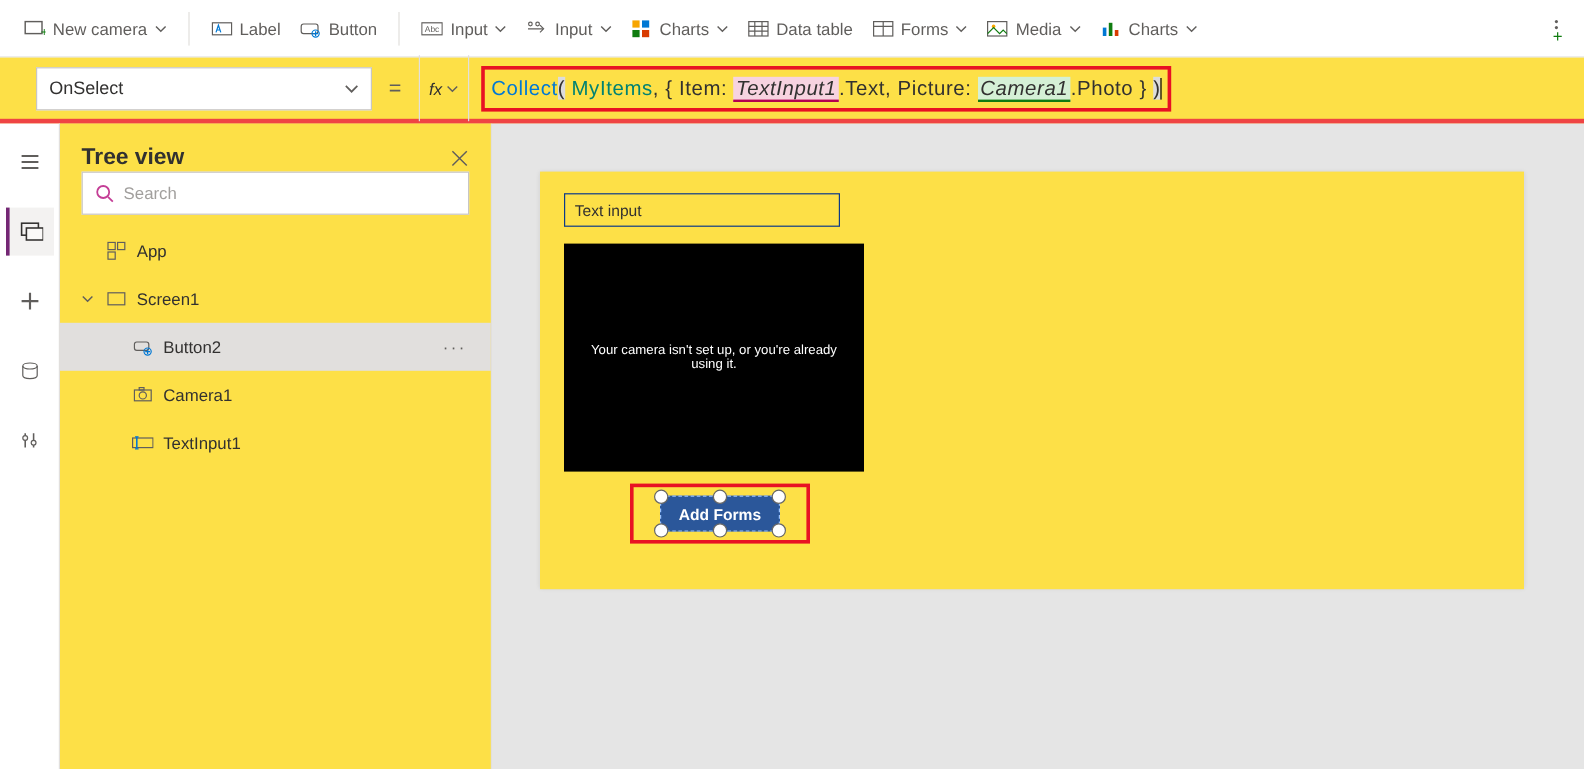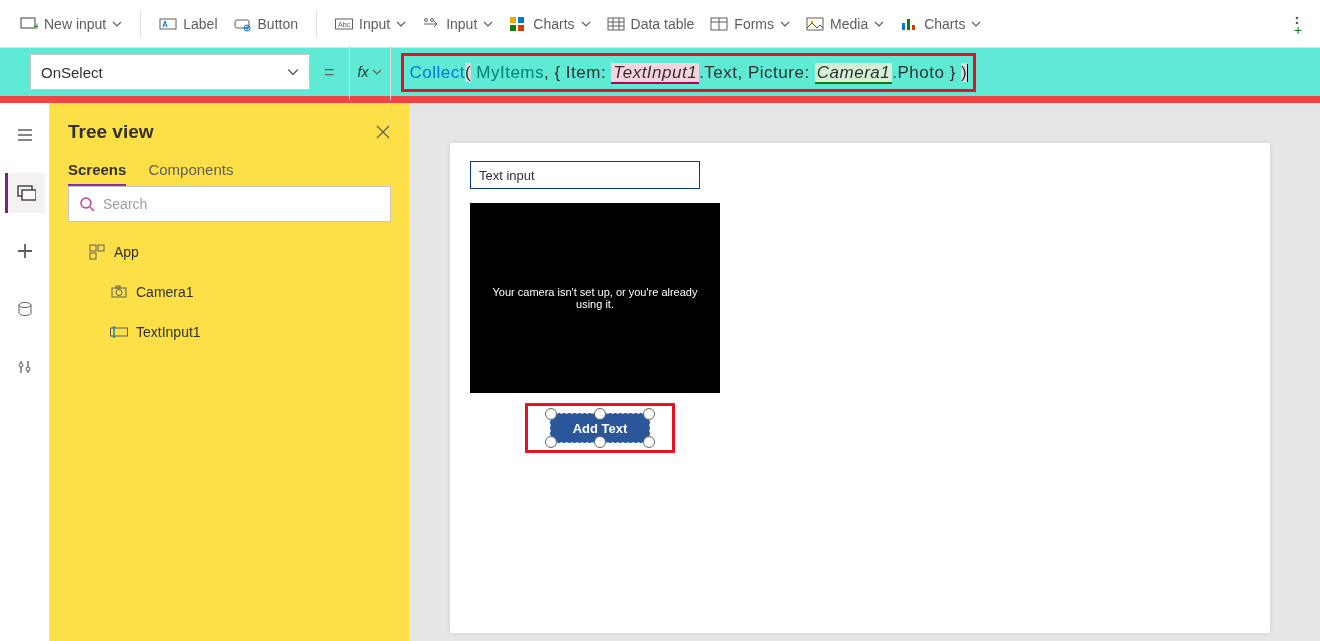--- a/index.html
+++ b/index.html
@@ -8,21 +8,21 @@
 
 .ribbon { height: 48px; display: flex; align-items: center; border-bottom: 1px solid #e1dfdd; background: #fff; padding: 0 12px; }
 .ribbon-sep { width: 1px; height: 28px; background: #e1dfdd; margin: 0 10px; }
 .ribbon-item { display: flex; align-items: center; gap: 6px; padding: 6px 8px; cursor: pointer; color: #605e5c; }
 .ribbon-item .ricon { width: 18px; height: 18px; display: flex; align-items: center; justify-content: center; }
 .ribbon-item .chev { width: 10px; height: 10px; }
 .ribbon-item span.lbl { font-size: 14px; }
 .ribbon-right { margin-left: auto; color: #107c10; font-size: 18px; padding-right: 4px;}
 
 
-.formula-row { height: 55px; display: flex; align-items: center; background: #5eead4; border-bottom: 7px solid #ef4444; }
+.formula-row { height: 55px; display: flex; align-items: center; background: #fde047; border-bottom: 4px solid #ef4444; }
 .prop-select { margin-left: 30px; width: 280px; height: 36px; border: 1px solid #c8c6c4; background: #fff; display: flex; align-items: center; justify-content: space-between; padding: 0 10px; font-size: 15px; cursor: pointer; }
 .eq { padding: 0 14px; font-size: 18px; color: #605e5c; }
 .fx-wrapper { display: flex; align-items: center; height: 55px; flex: 1;}
 .fx-badge { display: flex; align-items: center; gap: 4px; font-style: italic; font-family: "Times New Roman", serif; font-size: 14px; padding: 0 8px; height: 55px; border-left: 1px solid #e1dfdd; border-right: 1px solid #e1dfdd; cursor: pointer;}
 .fx-badge .chev { width: 10px; height: 10px; }
 .formula-highlight-box { border: 3px solid #e81123; padding: 6px 5px; margin-left: 10px;}
 .formula-bar { font-family: Consolas, monospace; font-size: 17px; letter-spacing: 0.5px; white-space: pre; }
 .tok-fn { color: #0078d4; }
 .tok-ident { color: #008272; }
 .tok-txt { color: #323130; }
@@ -52,21 +52,21 @@
 .tree-row { display: flex; align-items: center; height: 40px; padding-left: 18px; gap: 8px; cursor: pointer; text-align: center; }
 .tree-row.selected { background: #e1dfdd; }
 .tree-row.selected .more { margin-left: auto; margin-right: 20px; color: #605e5c; letter-spacing: 2px; }
 .tree-chevron { width: 12px; display: flex; }
 .tree-icon { width: 18px; height: 18px; display: flex; align-items: center; justify-content: center; color: #605e5c; }
 .tree-label { font-size: 14px; }
 .indent2 { padding-left: 60px; }
 
 
 .canvas-area { flex: 1; background: #e5e5e5; padding: 40px 0 0 40px; position: relative; overflow:hidden;}
-.app-screen { width: 820px; height: 490px; background: #ffffff; position: relative; box-shadow: 0 0 4px rgba(0,0,0,0.1);}
+.app-screen { width: 820px; height: 348px; background: #fde047; position: relative; box-shadow: 0 0 4px rgba(0,0,0,0.1);}
 .txt-input { position: absolute; left: 20px; top: 18px; width: 230px; height: 28px; border: 1.5px solid #0b3a8a; display: flex; align-items: center; padding: 0 8px; font-size: 13px; color: #323130; }
 .camera-box { position: absolute; left: 20px; top: 60px; width: 250px; height: 190px; background: #000; color: #fff; display: flex; align-items: center; justify-content: center; text-align: center; font-size: 11px; padding: 0 10px; }
 .btn-highlight { position: absolute; left: 75px; top: 260px; width: 150px; height: 50px; border: 3px solid #e81123; display: flex; align-items: center; justify-content: center; }
 .canvas-btn { position: relative; width: 100px; height: 30px; background: #2b579a; color: #fff; display: flex; align-items: center; justify-content: center; font-size: 13px; font-weight: 600; border: 1.5px dashed #99c2ff; }
 .sel-handle { position: absolute; width: 12px; height: 12px; border: 1px solid #666; border-radius: 50%; background: #fff; }
 .h-nw { left: -6px; top: -6px; } .h-n { left: calc(50% - 6px); top: -6px; } .h-ne { right: -6px; top: -6px; }
 .h-sw { left: -6px; bottom: -6px; } .h-s { left: calc(50% - 6px); bottom: -6px; } .h-se { right: -6px; bottom: -6px; }
 
 svg { display: block; }
 </style>
@@ -74,21 +74,21 @@
 <body>
 
 <div class="ribbon">
   <div class="ribbon-item">
     <span class="ricon">
         <svg width="18" height="18" viewBox="0 0 18 18">
           <rect x="1" y="3" width="14" height="10" fill="none" stroke="#605e5c" stroke-width="1.2"></rect>
           <text x="14" y="15" font-size="10" fill="#107c10">+</text>
         </svg>
       </span>
-    <span class="lbl">New input</span>
+    <span class="lbl">New camera</span>
     <svg class="chev" viewBox="0 0 10 10">
         <path d="M1 3l4 4 4-4" fill="none" stroke="#605e5c" stroke-width="1.2"></path>
       </svg>
   </div>
   <div class="ribbon-sep"></div>
   <div class="ribbon-item">
     <span class="ricon">
         <svg width="18" height="18" viewBox="0 0 18 18">
           <rect x="1" y="4" width="16" height="10" fill="none" stroke="#605e5c"></rect>
           <path d="M4 12l2-6 2 6M5 10h2" fill="none" stroke="#0078d4" stroke-width="1"></path>
@@ -259,43 +259,63 @@
 
   <div class="tree-panel">
     <div class="tree-head">
       <div class="tree-title">Tree view</div>
       <div class="tree-close">
         <svg width="16" height="16" viewBox="0 0 16 16">
             <path d="M2 2l12 12M14 2L2 14" stroke="#605e5c" stroke-width="1.2"></path>
           </svg>
       </div>
     </div>
-    <div class="tab-row">
-      <div class="tab active">Screens</div>
-      <div class="tab">Components</div>
-    </div>
     <div class="search-box">
       <svg width="16" height="16" viewBox="0 0 16 16">
           <circle cx="7" cy="7" r="5" fill="none" stroke="#c43e96" stroke-width="1.5"></circle>
           <path d="M11 11l4 4" stroke="#c43e96" stroke-width="1.5"></path>
         </svg>
       <span>Search</span>
     </div>
     <div class="tree-list">
       <div class="tree-row">
         <span class="tree-chevron"></span>
         <span class="tree-icon">
             <svg width="16" height="16" viewBox="0 0 16 16">
               <rect x="1" y="1" width="6" height="6" fill="none" stroke="#605e5c"></rect>
               <rect x="9" y="1" width="6" height="6" fill="none" stroke="#605e5c"></rect>
               <rect x="1" y="9" width="6" height="6" fill="none" stroke="#605e5c"></rect>
             </svg>
           </span>
         <span class="tree-label">App</span>
       </div>
+      <div class="tree-row">
+        <span class="tree-chevron">
+            <svg width="10" height="10" viewBox="0 0 10 10">
+              <path d="M1 3l4 4 4-4" fill="none" stroke="#605e5c" stroke-width="1.2"></path>
+            </svg>
+          </span>
+        <span class="tree-icon">
+            <svg width="16" height="16" viewBox="0 0 16 16">
+              <rect x="1" y="3" width="14" height="10" fill="none" stroke="#605e5c"></rect>
+            </svg>
+          </span>
+        <span class="tree-label">Screen1</span>
+      </div>
+      <div class="tree-row indent2 selected">
+        <span class="tree-icon">
+            <svg width="16" height="16" viewBox="0 0 16 16">
+              <rect x="1" y="4" width="12" height="7" rx="2" fill="none" stroke="#605e5c"></rect>
+              <circle cx="12" cy="12" r="3" fill="none" stroke="#0078d4"></circle>
+              <path d="M12 10v4M10 12h4" stroke="#0078d4"></path>
+            </svg>
+          </span>
+        <span class="tree-label">Button2</span>
+        <span class="more">···</span>
+      </div>
       <div class="tree-row indent2">
         <span class="tree-icon">
             <svg width="16" height="16" viewBox="0 0 16 16">
               <rect x="1" y="4" width="14" height="9" fill="none" stroke="#605e5c"></rect>
               <circle cx="8" cy="8.5" r="3" fill="none" stroke="#605e5c"></circle>
               <rect x="5" y="2" width="4" height="2" fill="none" stroke="#605e5c"></rect>
             </svg>
           </span>
         <span class="tree-label">Camera1</span>
       </div>
@@ -315,21 +335,21 @@
   <div class="canvas-area">
     <div class="app-screen">
       <div class="txt-input">
         <span>Text input</span>
       </div>
       <div class="camera-box">
         <span>Your camera isn't set up, or you're already using it.</span>
       </div>
       <div class="btn-highlight">
         <div class="canvas-btn">
-          <span>Add Text</span>
+          <span>Add Forms</span>
           <div class="sel-handle h-nw"></div>
           <div class="sel-handle h-n"></div>
           <div class="sel-handle h-ne"></div>
           <div class="sel-handle h-sw"></div>
           <div class="sel-handle h-s"></div>
           <div class="sel-handle h-se"></div>
         </div>
       </div>
     </div>
   </div>

